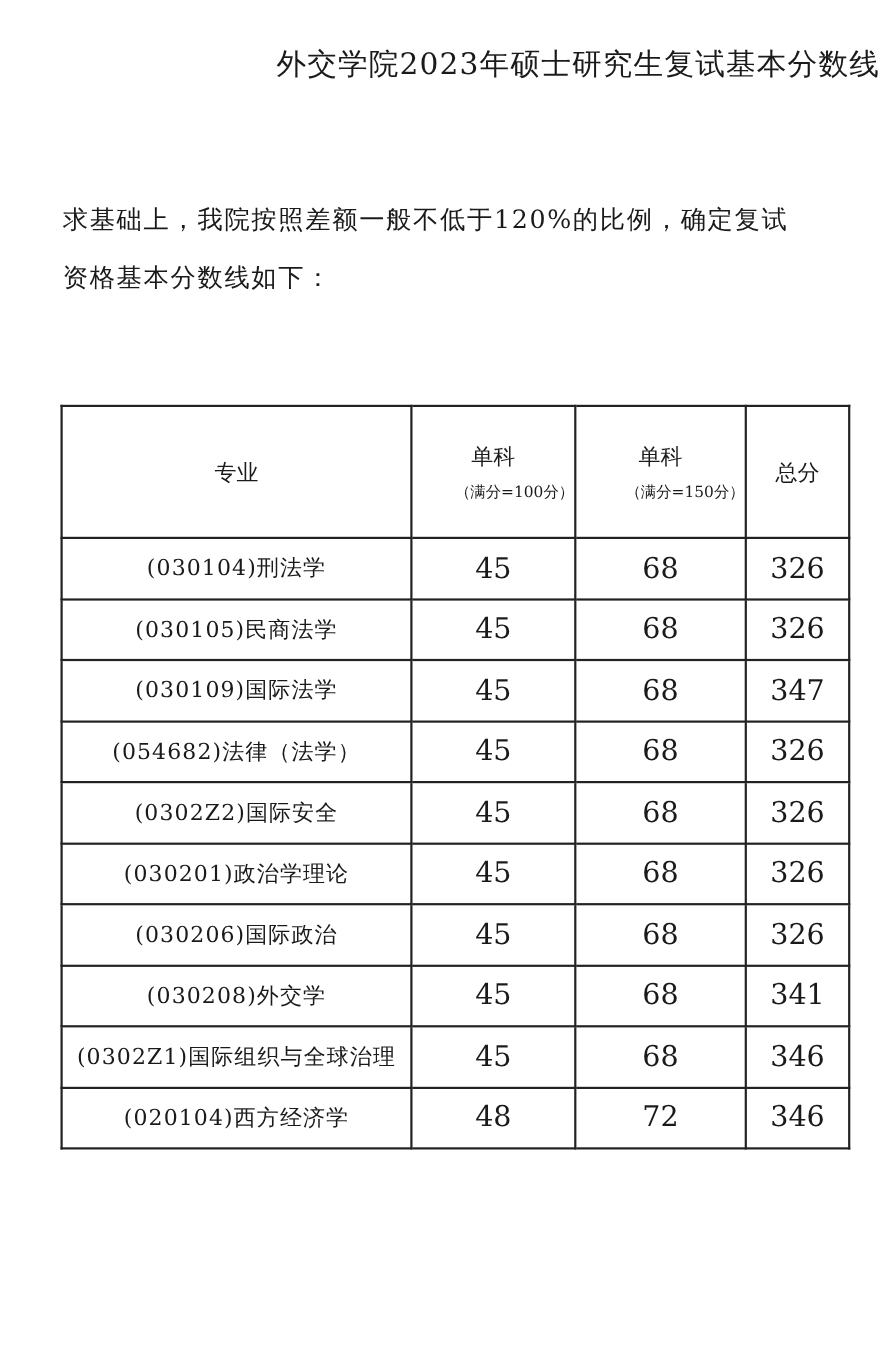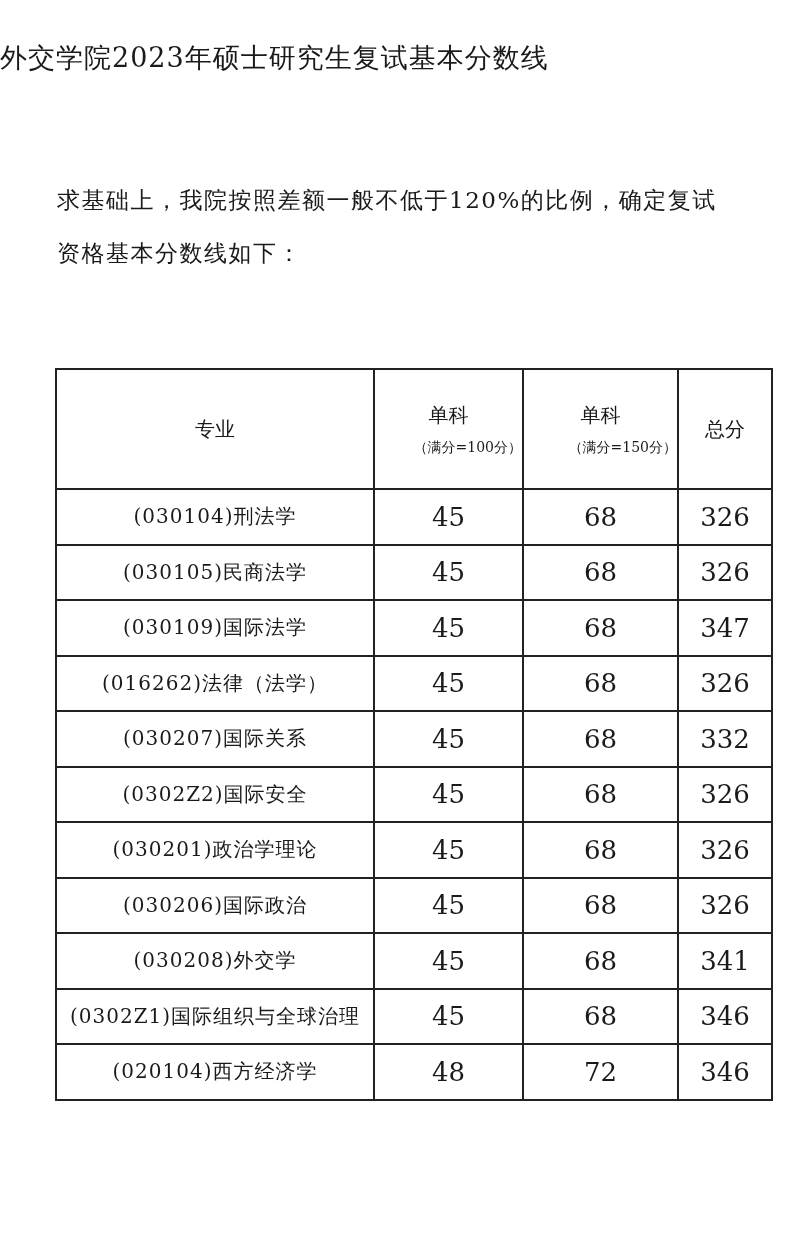--- a/index.html
+++ b/index.html
@@ -1,21 +1,21 @@
 <!DOCTYPE html>
 <html><head>
 <meta charset="utf-8">
 <style>
   html, body { margin: 0; padding: 0; background: #ffffff; }
   body {
     width: 800px; height: 1237px; position: relative; overflow: hidden;
     font-family: "DejaVu Serif", "Liberation Serif", serif; color: #1a1a1a;
   }
   .title {
-    position: absolute; left: 0; top: 22px; width: 800px; text-align: left;
+    position: absolute; left: 0; top: 22px; width: 800px; text-align: right;
     font-size: 27px; letter-spacing: 1px; font-weight: normal;
   }
   .para {
     position: absolute; left: 57px; top: 174px; width: 720px;
     font-size: 23px; line-height: 53px; letter-spacing: 1.5px;
   }
   .para .line1 { display: block; padding-left: 55px; }
   .para .line { display: block; }
   table.scores {
     position: absolute; left: 55px; top: 368px; width: 716px;
@@ -75,30 +75,24 @@
         <td>68</td>
         <td>326</td>
       </tr>
       <tr>
         <td class="major">(030109)国际法学</td>
         <td>45</td>
         <td>68</td>
         <td>347</td>
       </tr>
       <tr>
-        <td class="major">(016262)法律（法学）</td>
+        <td class="major">(054682)法律（法学）</td>
         <td>45</td>
         <td>68</td>
         <td>326</td>
-      </tr>
-      <tr>
-        <td class="major">(030207)国际关系</td>
-        <td>45</td>
-        <td>68</td>
-        <td>332</td>
       </tr>
       <tr>
         <td class="major">(0302Z2)国际安全</td>
         <td>45</td>
         <td>68</td>
         <td>326</td>
       </tr>
       <tr>
         <td class="major">(030201)政治学理论</td>
         <td>45</td>

